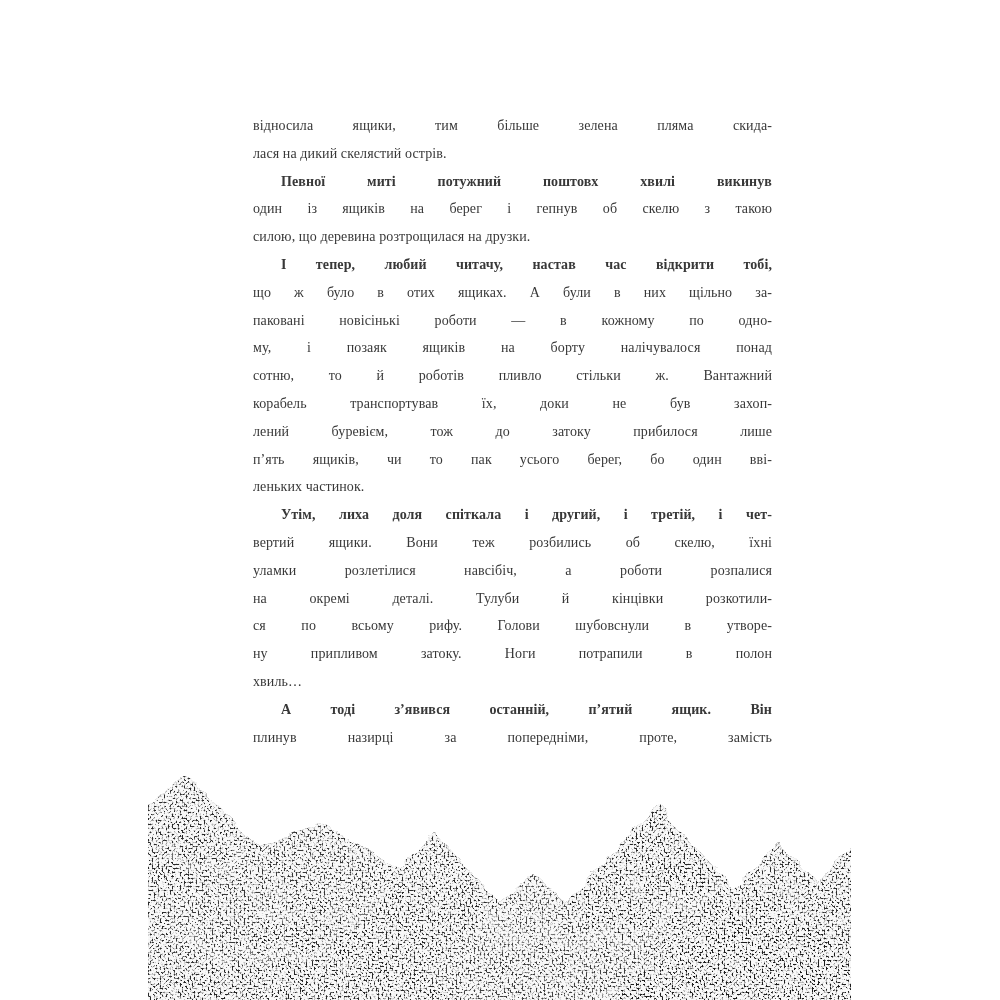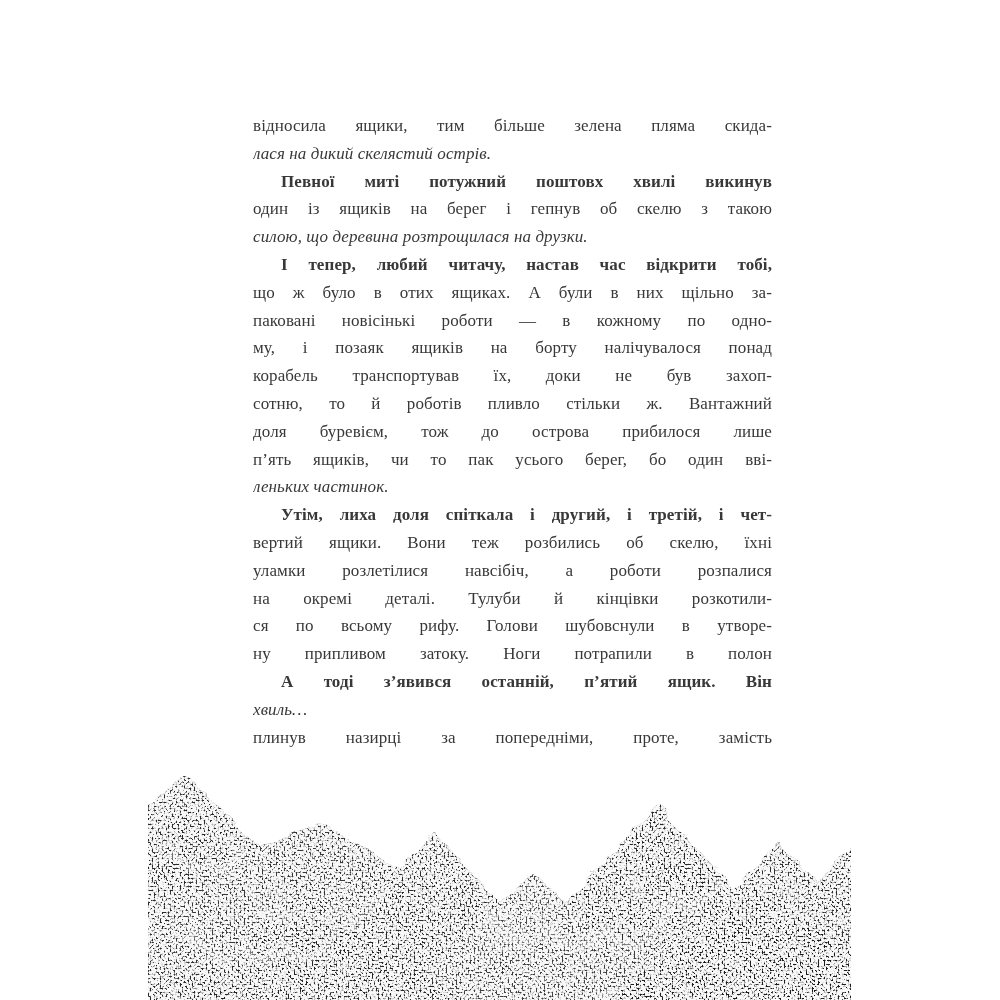--- a/index.html
+++ b/index.html
@@ -6,29 +6,29 @@
   body{
     width:1000px;height:1000px;background:#ffffff;
     font-family:"Liberation Serif","DejaVu Serif",serif;
     -webkit-font-smoothing:antialiased;
   }
   .page{
     position:relative;width:1000px;height:1000px;overflow:hidden;background:#ffffff;
   }
   .text-block{
     position:absolute;left:253px;top:112px;width:519px;
-    color:#383838;font-size:17px;line-height:27.8px;
+    color:#383838;font-size:14px;line-height:27.8px;
     letter-spacing:0.1px;
   }
   .ln{
     height:27.8px;overflow:hidden;
     text-align:justify;
     text-align-last:justify;
   }
-  .ln.last{text-align-last:left;font-style:italic;}
+  .ln.last{text-align-last:left;}
   .ln.ind{text-indent:28px;font-weight:bold;}
   .art{
     position:absolute;left:148px;top:768px;width:703px;height:232px;
   }
   .art svg{display:block;width:703px;height:232px;}
 </style>
 </head>
 <body>
 
 <div class="page">
@@ -36,33 +36,33 @@
   <div class="text-block">
     <div class="ln">відносила ящики, тим більше зелена пляма скида-</div>
     <div class="ln last">лася на дикий скелястий острів.</div>
     <div class="ln ind">Певної миті потужний поштовх хвилі викинув</div>
     <div class="ln">один із ящиків на берег і гепнув об скелю з такою</div>
     <div class="ln last">силою, що деревина розтрощилася на друзки.</div>
     <div class="ln ind">І тепер, любий читачу, настав час відкрити тобі,</div>
     <div class="ln">що ж було в отих ящиках. А були в них щільно за-</div>
     <div class="ln">паковані новісінькі роботи — в кожному по одно-</div>
     <div class="ln">му, і позаяк ящиків на борту налічувалося понад</div>
+    <div class="ln">сотню, то й роботів пливло стільки ж. Вантажний</div>
     <div class="ln">корабель транспортував їх, доки не був захоп-</div>
-    <div class="ln">сотню, то й роботів пливло стільки ж. Вантажний</div>
-    <div class="ln">доля буревієм, тож до острова прибилося лише</div>
+    <div class="ln">лений буревієм, тож до затоку прибилося лише</div>
     <div class="ln">п’ять ящиків, чи то пак усього берег, бо один вві-</div>
     <div class="ln last">леньких частинок.</div>
     <div class="ln ind">Утім, лиха доля спіткала і другий, і третій, і чет-</div>
     <div class="ln">вертий ящики. Вони теж розбились об скелю, їхні</div>
     <div class="ln">уламки розлетілися навсібіч, а роботи розпалися</div>
     <div class="ln">на окремі деталі. Тулуби й кінцівки розкотили-</div>
     <div class="ln">ся по всьому рифу. Голови шубовснули в утворе-</div>
     <div class="ln">ну припливом затоку. Ноги потрапили в полон</div>
+    <div class="ln last">хвиль…</div>
     <div class="ln ind">А тоді з’явився останній, п’ятий ящик. Він</div>
-    <div class="ln last">хвиль…</div>
     <div class="ln">плинув назирці за попередніми, проте, замість</div>
   </div>
 
   <div class="art">
     <svg viewBox="0 0 703 232" preserveAspectRatio="none">
       <defs>
         <filter id="rough" x="-8%" y="-10%" width="116%" height="120%">
           <feTurbulence type="turbulence" baseFrequency="0.015 0.06" numOctaves="3" seed="8" result="t1"></feTurbulence>
           <feDisplacementMap in="SourceGraphic" in2="t1" scale="9" xChannelSelector="R" yChannelSelector="G" result="roughed"></feDisplacementMap>
           <feTurbulence type="fractalNoise" baseFrequency="0.5" numOctaves="2" seed="23" result="n"></feTurbulence>

